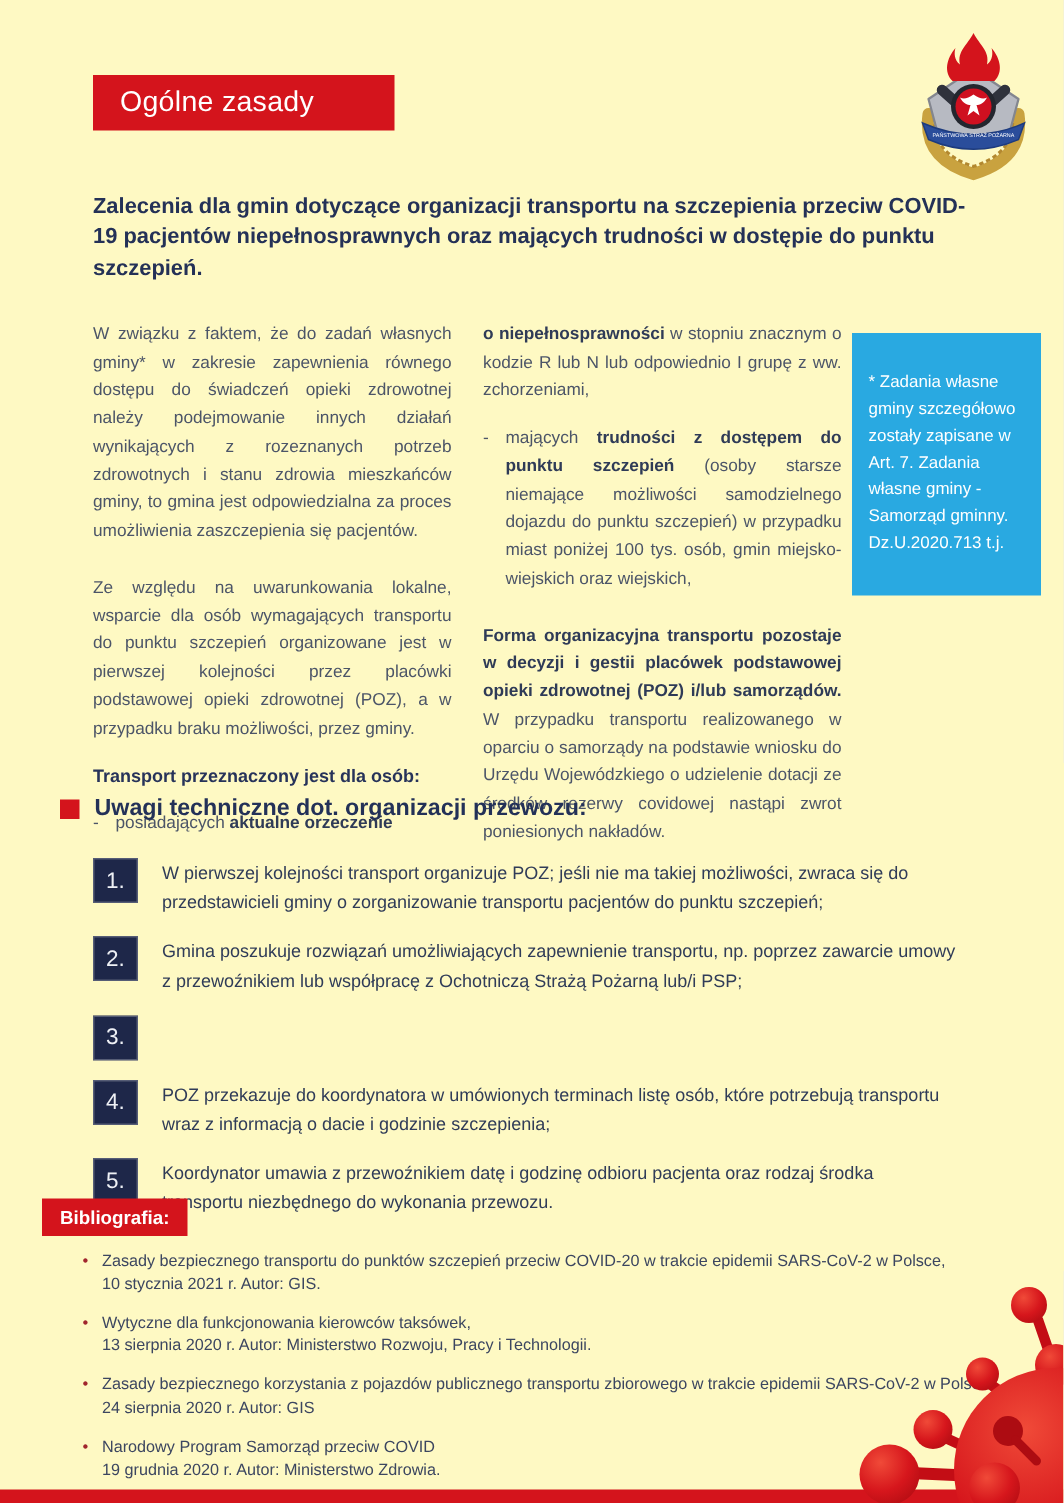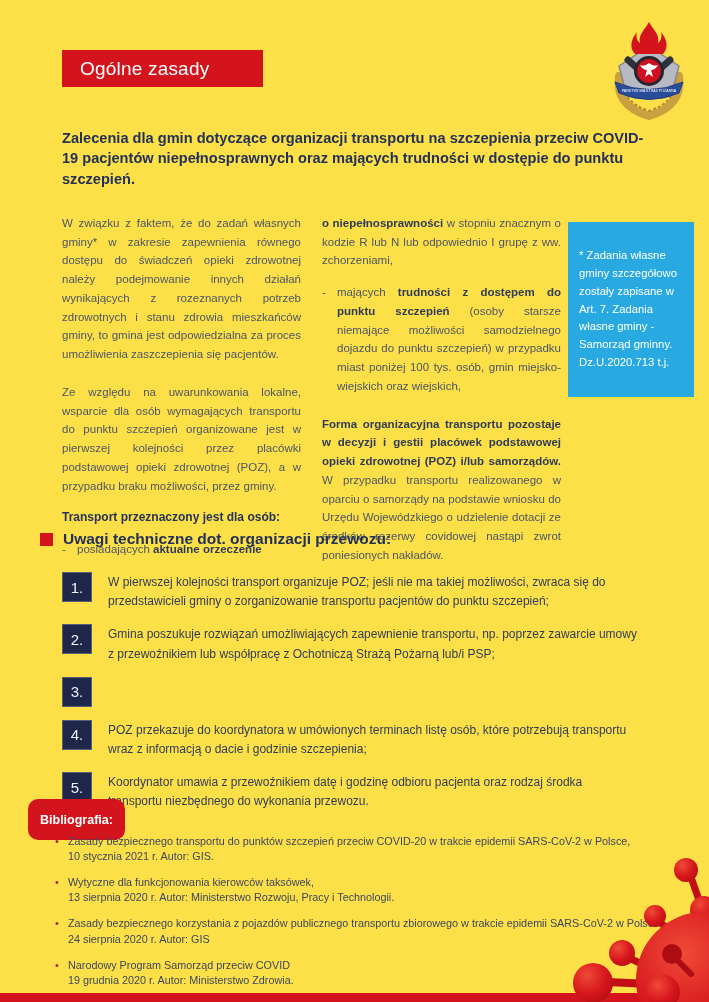--- a/index.html
+++ b/index.html
@@ -1,19 +1,19 @@
 <!DOCTYPE html>
 <html><head>
 <meta charset="utf-8">
 <style>
   * { margin:0; padding:0; box-sizing:border-box; }
   body { background:#e8e8e8; font-family:"Liberation Sans", sans-serif; }
   .page {
     position:relative; width:709px; height:1002px; margin:0 auto;
-    background:#fde047; overflow:hidden; color:#4c5568;
+    background:#fef9c3; overflow:hidden; color:#4c5568;
   }
   
   .banner {
     position:absolute; left:62px; top:50px; width:201px; height:37px;
     background:#d4141c; color:#ffffff; font-size:19px;
     display:flex; align-items:center; padding-left:18px; letter-spacing:.2px;
   }
   .logo { position:absolute; left:604px; top:20px; width:90px; height:102px; }
   
   .doc-title {
@@ -43,23 +43,23 @@
   .tech-item { display:flex; align-items:flex-start; margin-bottom:13px; }
   .num-square {
     width:30px; height:30px; flex:none; background:#1e2749; color:#eef0f5;
     font-size:15px; display:flex; align-items:center; justify-content:center;
     box-shadow: inset 0 0 0 1px rgba(255,255,255,.25); margin-right:16px;
   }
   .tech-text { font-size:12px; line-height:1.6; color:#303c58; max-width:530px; padding-top:1px; }
   .tech-item.single .tech-text { padding-top:7px; }
   
   .bib-banner {
-    position:absolute; left:28px; top:799px; height:41px; padding:0 12px;
+    position:absolute; left:28px; top:799px; height:25px; padding:0 12px;
     background:#d4141c; color:#ffffff; font-weight:bold; font-size:12.5px;
-    display:flex; align-items:center;border-radius:10px;
+    display:flex; align-items:center;
   }
   .bib-list { position:absolute; left:55px; top:834px; width:615px; }
   .bib-item { display:flex; margin-bottom:11px; font-size:10.8px; line-height:1.4; color:#3c4660; }
   .bullet { width:13px; flex:none; color:#a1262d; font-size:11px; }
   
   .bottom-bar { position:absolute; left:0; bottom:0; width:709px; height:9px; background:#d4141c; z-index:2; }
   .virus { position:absolute; right:0; bottom:0; width:150px; height:170px; z-index:3; }
 </style>
 </head>
 <body>

